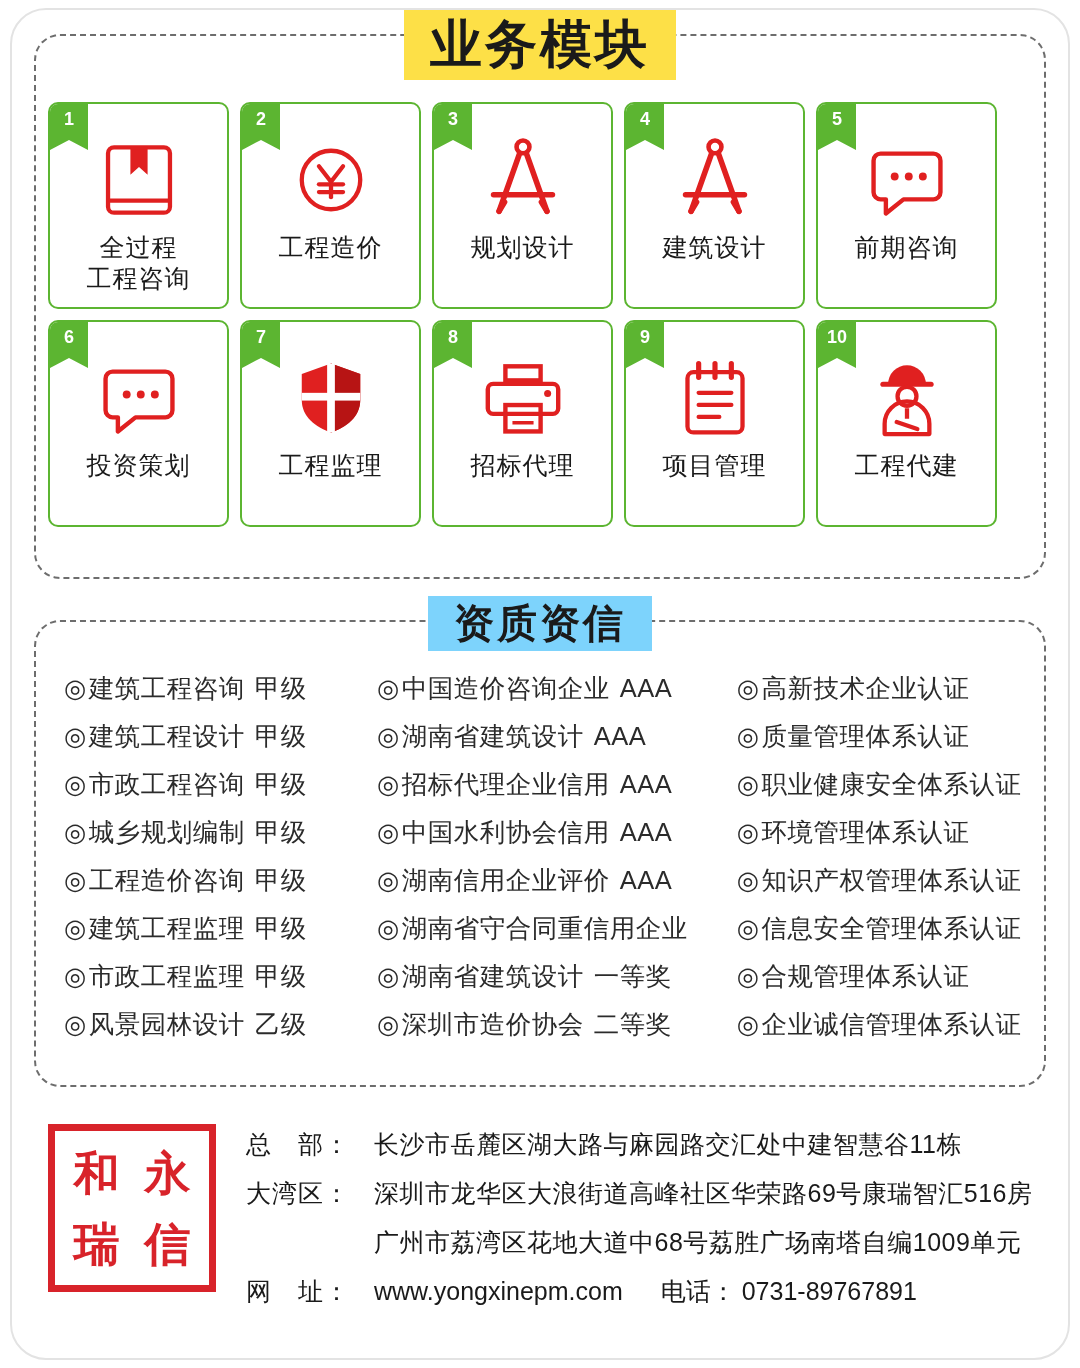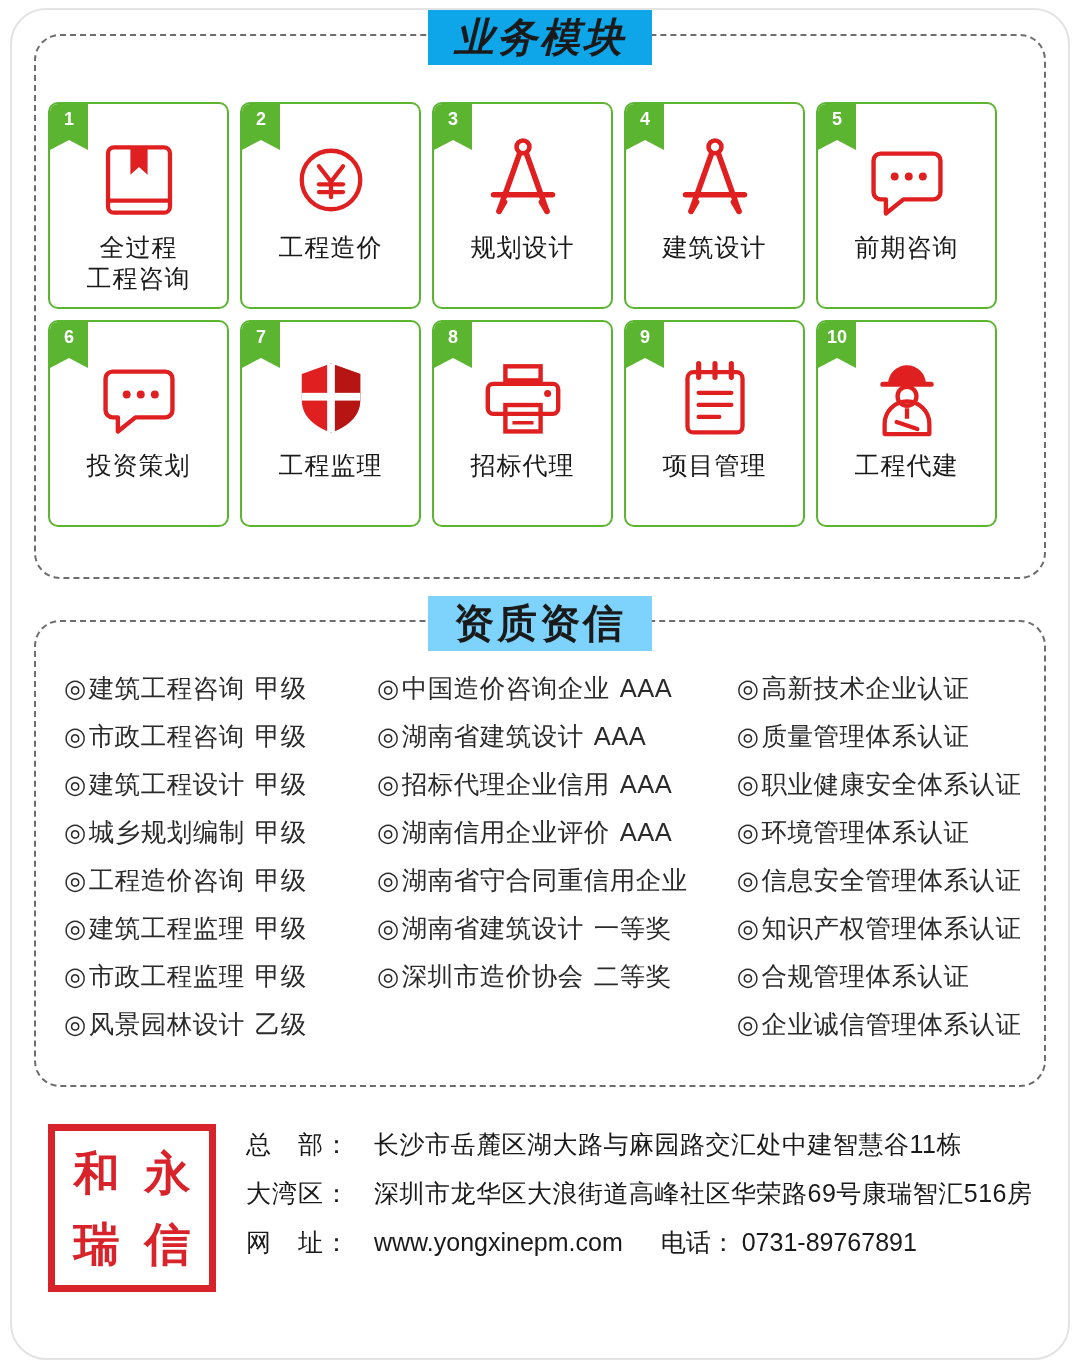--- a/index.html
+++ b/index.html
@@ -28,28 +28,27 @@
     position: absolute;
     left: 34px; top: 34px;
     width: 1012px; height: 545px;
     border: 2px dashed #6d6d6d;
     border-radius: 26px;
   }
   .modules-title {
     position: absolute;
     left: 50%; top: -26px;
     transform: translateX(-50%);
-    background: #0ea5e9;
+    background: #fde047;
     padding: 0 26px;
-    font-size: 40px;
+    font-size: 52px;
     font-weight: bold;
     color: #1a1a1a;
     letter-spacing: 3px;
     white-space: nowrap;
-    font-style: italic;
   }
   .grid {
     position: absolute;
     left: 12px; top: 66px;
     width: 988px;
     display: flex;
     flex-wrap: wrap;
     gap: 11px 11px;
   }
   .card {
@@ -349,46 +348,47 @@
 
     </div>
   </section>
 
   <section class="quals-box">
     <div class="quals-title">资质资信</div>
     <div class="quals-cols">
 
       <div class="qcol c1">
         <div class="qitem"><span class="bullet">◎</span><span>建筑工程咨询</span><span class="grade">甲级</span></div>
+        <div class="qitem"><span class="bullet">◎</span><span>建筑工程设计</span><span class="grade">甲级</span></div>
         <div class="qitem"><span class="bullet">◎</span><span>市政工程咨询</span><span class="grade">甲级</span></div>
-        <div class="qitem"><span class="bullet">◎</span><span>建筑工程设计</span><span class="grade">甲级</span></div>
         <div class="qitem"><span class="bullet">◎</span><span>城乡规划编制</span><span class="grade">甲级</span></div>
         <div class="qitem"><span class="bullet">◎</span><span>工程造价咨询</span><span class="grade">甲级</span></div>
         <div class="qitem"><span class="bullet">◎</span><span>建筑工程监理</span><span class="grade">甲级</span></div>
         <div class="qitem"><span class="bullet">◎</span><span>市政工程监理</span><span class="grade">甲级</span></div>
         <div class="qitem"><span class="bullet">◎</span><span>风景园林设计</span><span class="grade">乙级</span></div>
       </div>
 
       <div class="qcol c2">
         <div class="qitem"><span class="bullet">◎</span><span>中国造价咨询企业</span><span class="grade">AAA</span></div>
         <div class="qitem"><span class="bullet">◎</span><span>湖南省建筑设计</span><span class="grade">AAA</span></div>
         <div class="qitem"><span class="bullet">◎</span><span>招标代理企业信用</span><span class="grade">AAA</span></div>
+        <div class="qitem"><span class="bullet">◎</span><span>中国水利协会信用</span><span class="grade">AAA</span></div>
         <div class="qitem"><span class="bullet">◎</span><span>湖南信用企业评价</span><span class="grade">AAA</span></div>
         <div class="qitem"><span class="bullet">◎</span><span>湖南省守合同重信用企业</span><span class="grade"></span></div>
         <div class="qitem"><span class="bullet">◎</span><span>湖南省建筑设计</span><span class="grade">一等奖</span></div>
         <div class="qitem"><span class="bullet">◎</span><span>深圳市造价协会</span><span class="grade">二等奖</span></div>
       </div>
 
       <div class="qcol c3">
         <div class="qitem"><span class="bullet">◎</span><span>高新技术企业认证</span></div>
         <div class="qitem"><span class="bullet">◎</span><span>质量管理体系认证</span></div>
         <div class="qitem"><span class="bullet">◎</span><span>职业健康安全体系认证</span></div>
         <div class="qitem"><span class="bullet">◎</span><span>环境管理体系认证</span></div>
+        <div class="qitem"><span class="bullet">◎</span><span>知识产权管理体系认证</span></div>
         <div class="qitem"><span class="bullet">◎</span><span>信息安全管理体系认证</span></div>
-        <div class="qitem"><span class="bullet">◎</span><span>知识产权管理体系认证</span></div>
         <div class="qitem"><span class="bullet">◎</span><span>合规管理体系认证</span></div>
         <div class="qitem"><span class="bullet">◎</span><span>企业诚信管理体系认证</span></div>
       </div>
 
     </div>
   </section>
 
   <footer class="footer">
     <div class="seal">
       <div class="seal-inner">
@@ -401,20 +401,23 @@
 
     <div class="addr">
       <div class="addr-row">
         <span class="addr-label">总　部：</span>
         <span class="addr-val">长沙市岳麓区湖大路与麻园路交汇处中建智慧谷11栋</span>
       </div>
       <div class="addr-row">
         <span class="addr-label">大湾区：</span>
         <span class="addr-val">深圳市龙华区大浪街道高峰社区华荣路69号康瑞智汇516房</span>
       </div>
+      <div class="addr-row">
+        <span class="addr-val indent">广州市荔湾区花地大道中68号荔胜广场南塔自编1009单元</span>
+      </div>
       <div class="web-row">
         <span class="addr-label">网　址：</span>
         <span class="web-val">www.yongxinepm.com</span>
         <span class="phone-label">电话：</span>
         <span class="phone-val">0731-89767891</span>
       </div>
     </div>
   </footer>
 </div>
 

